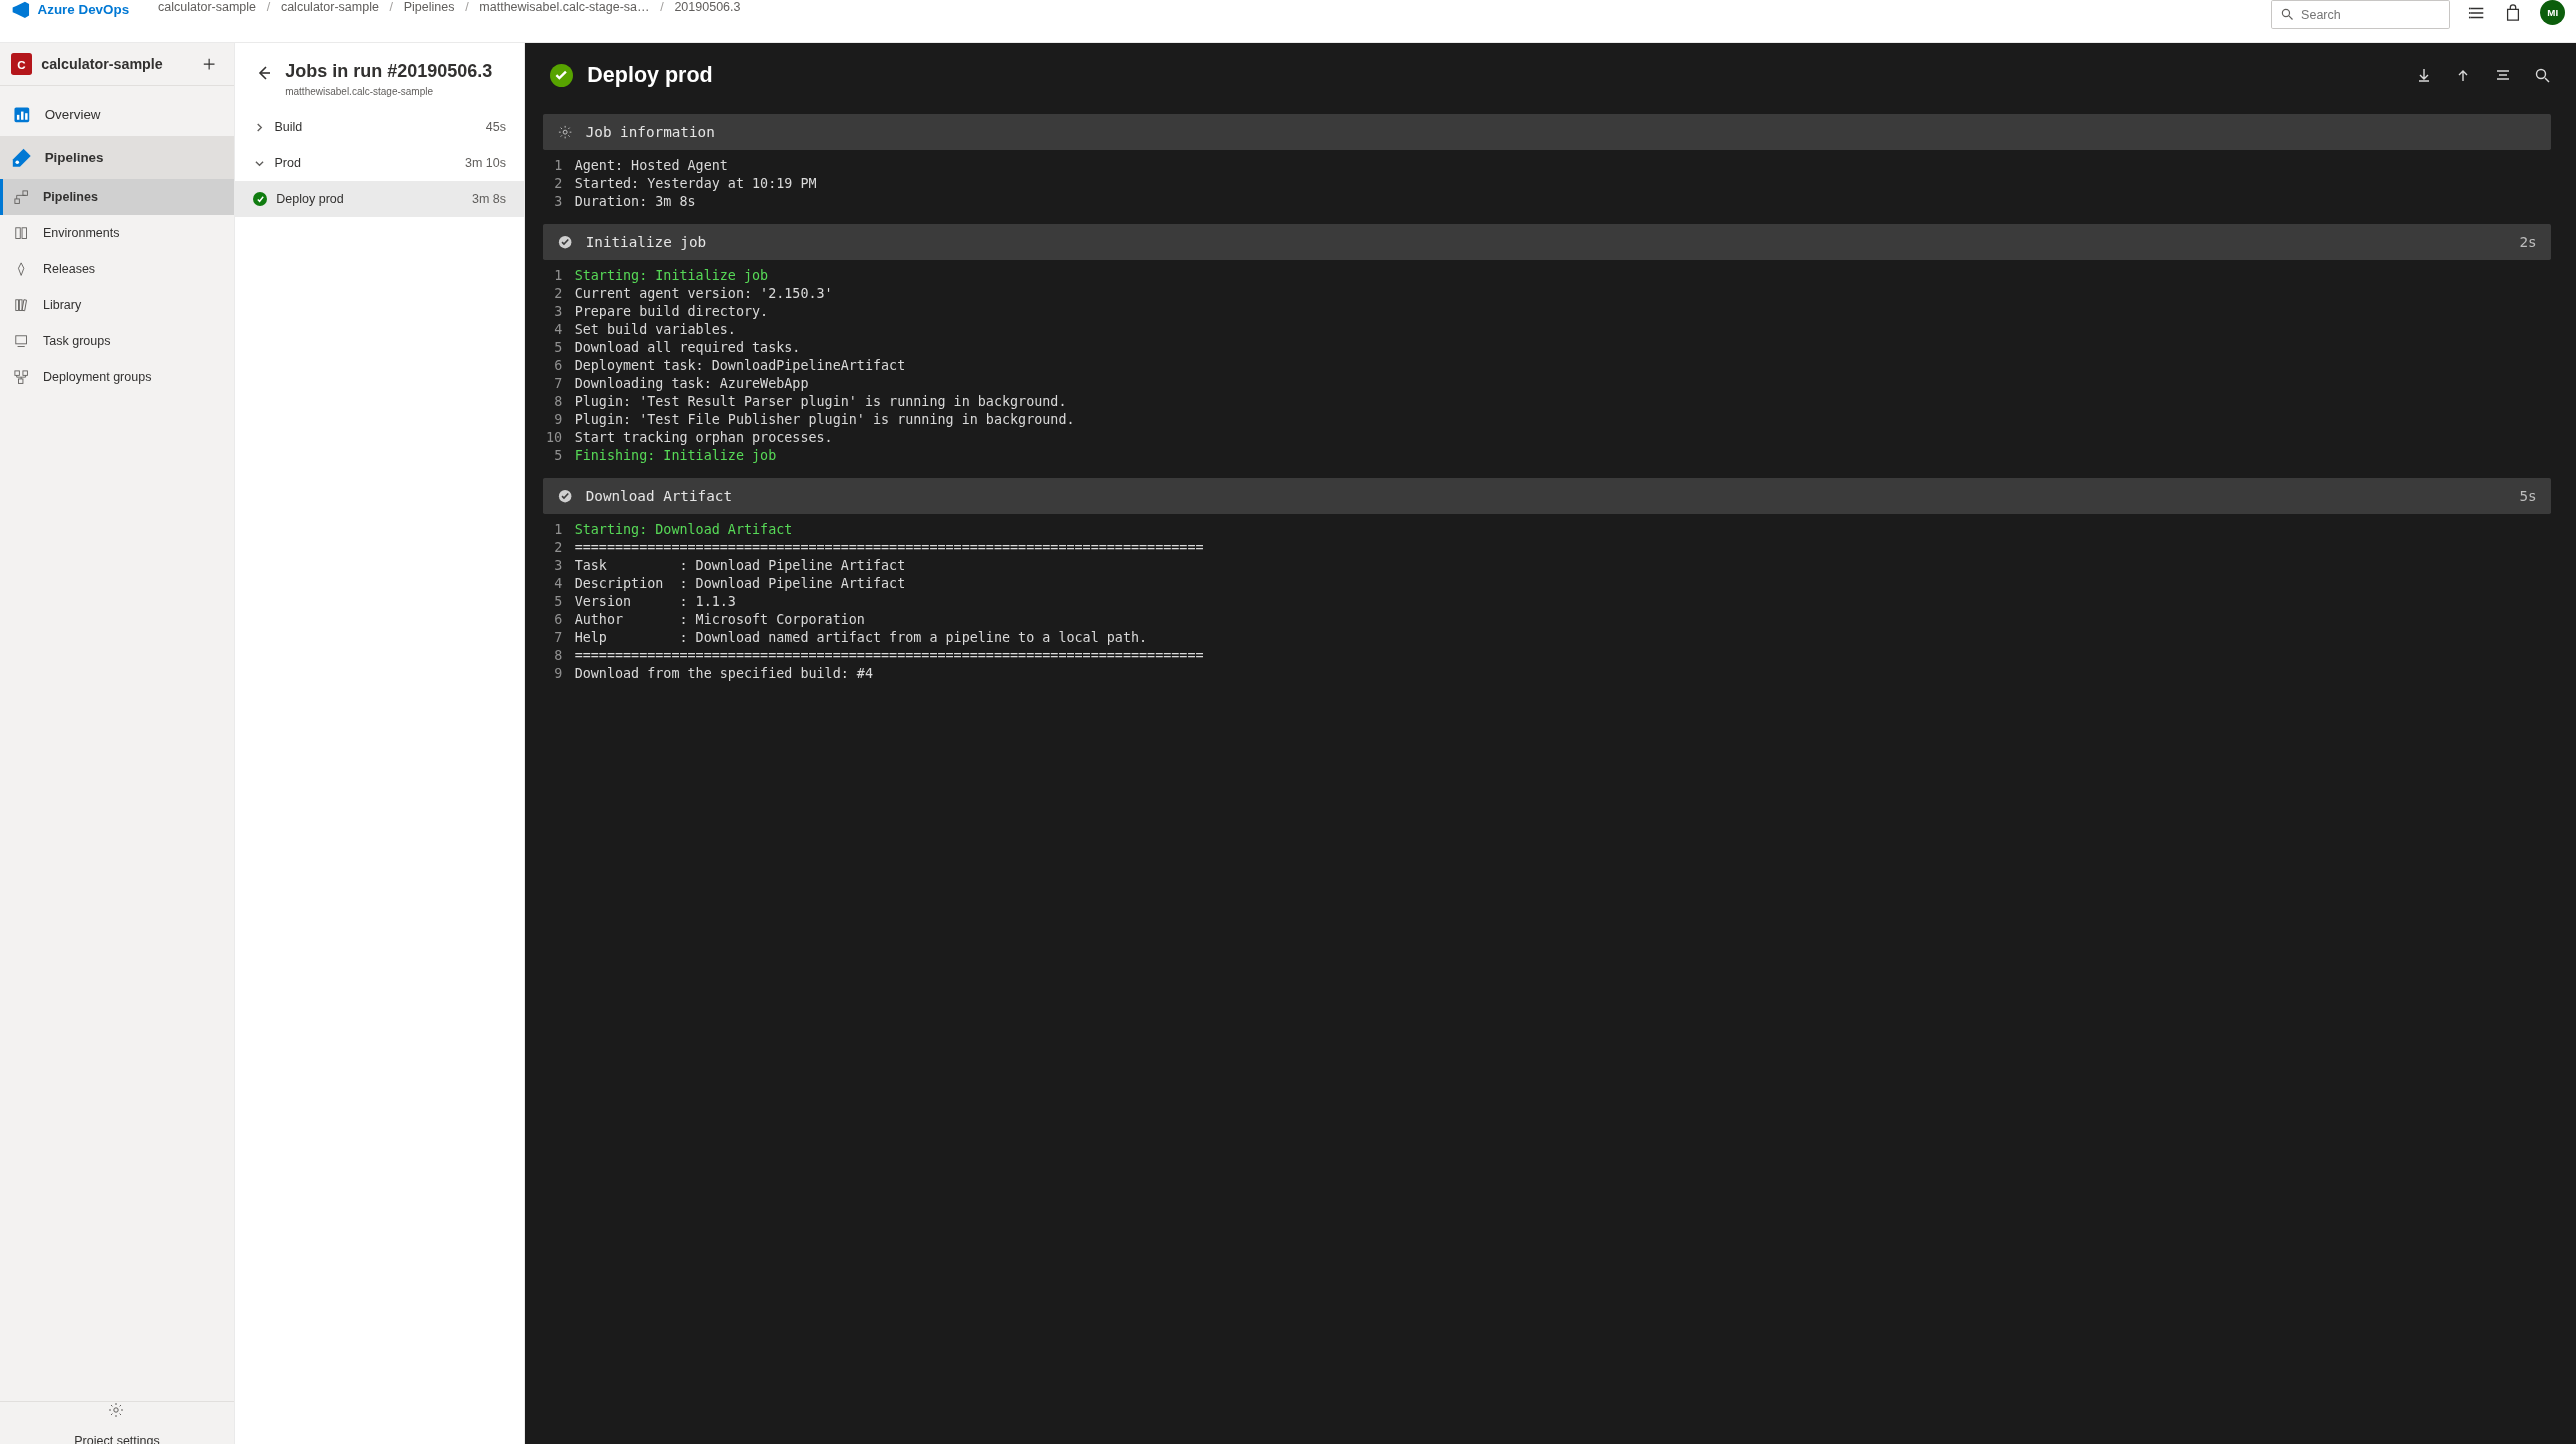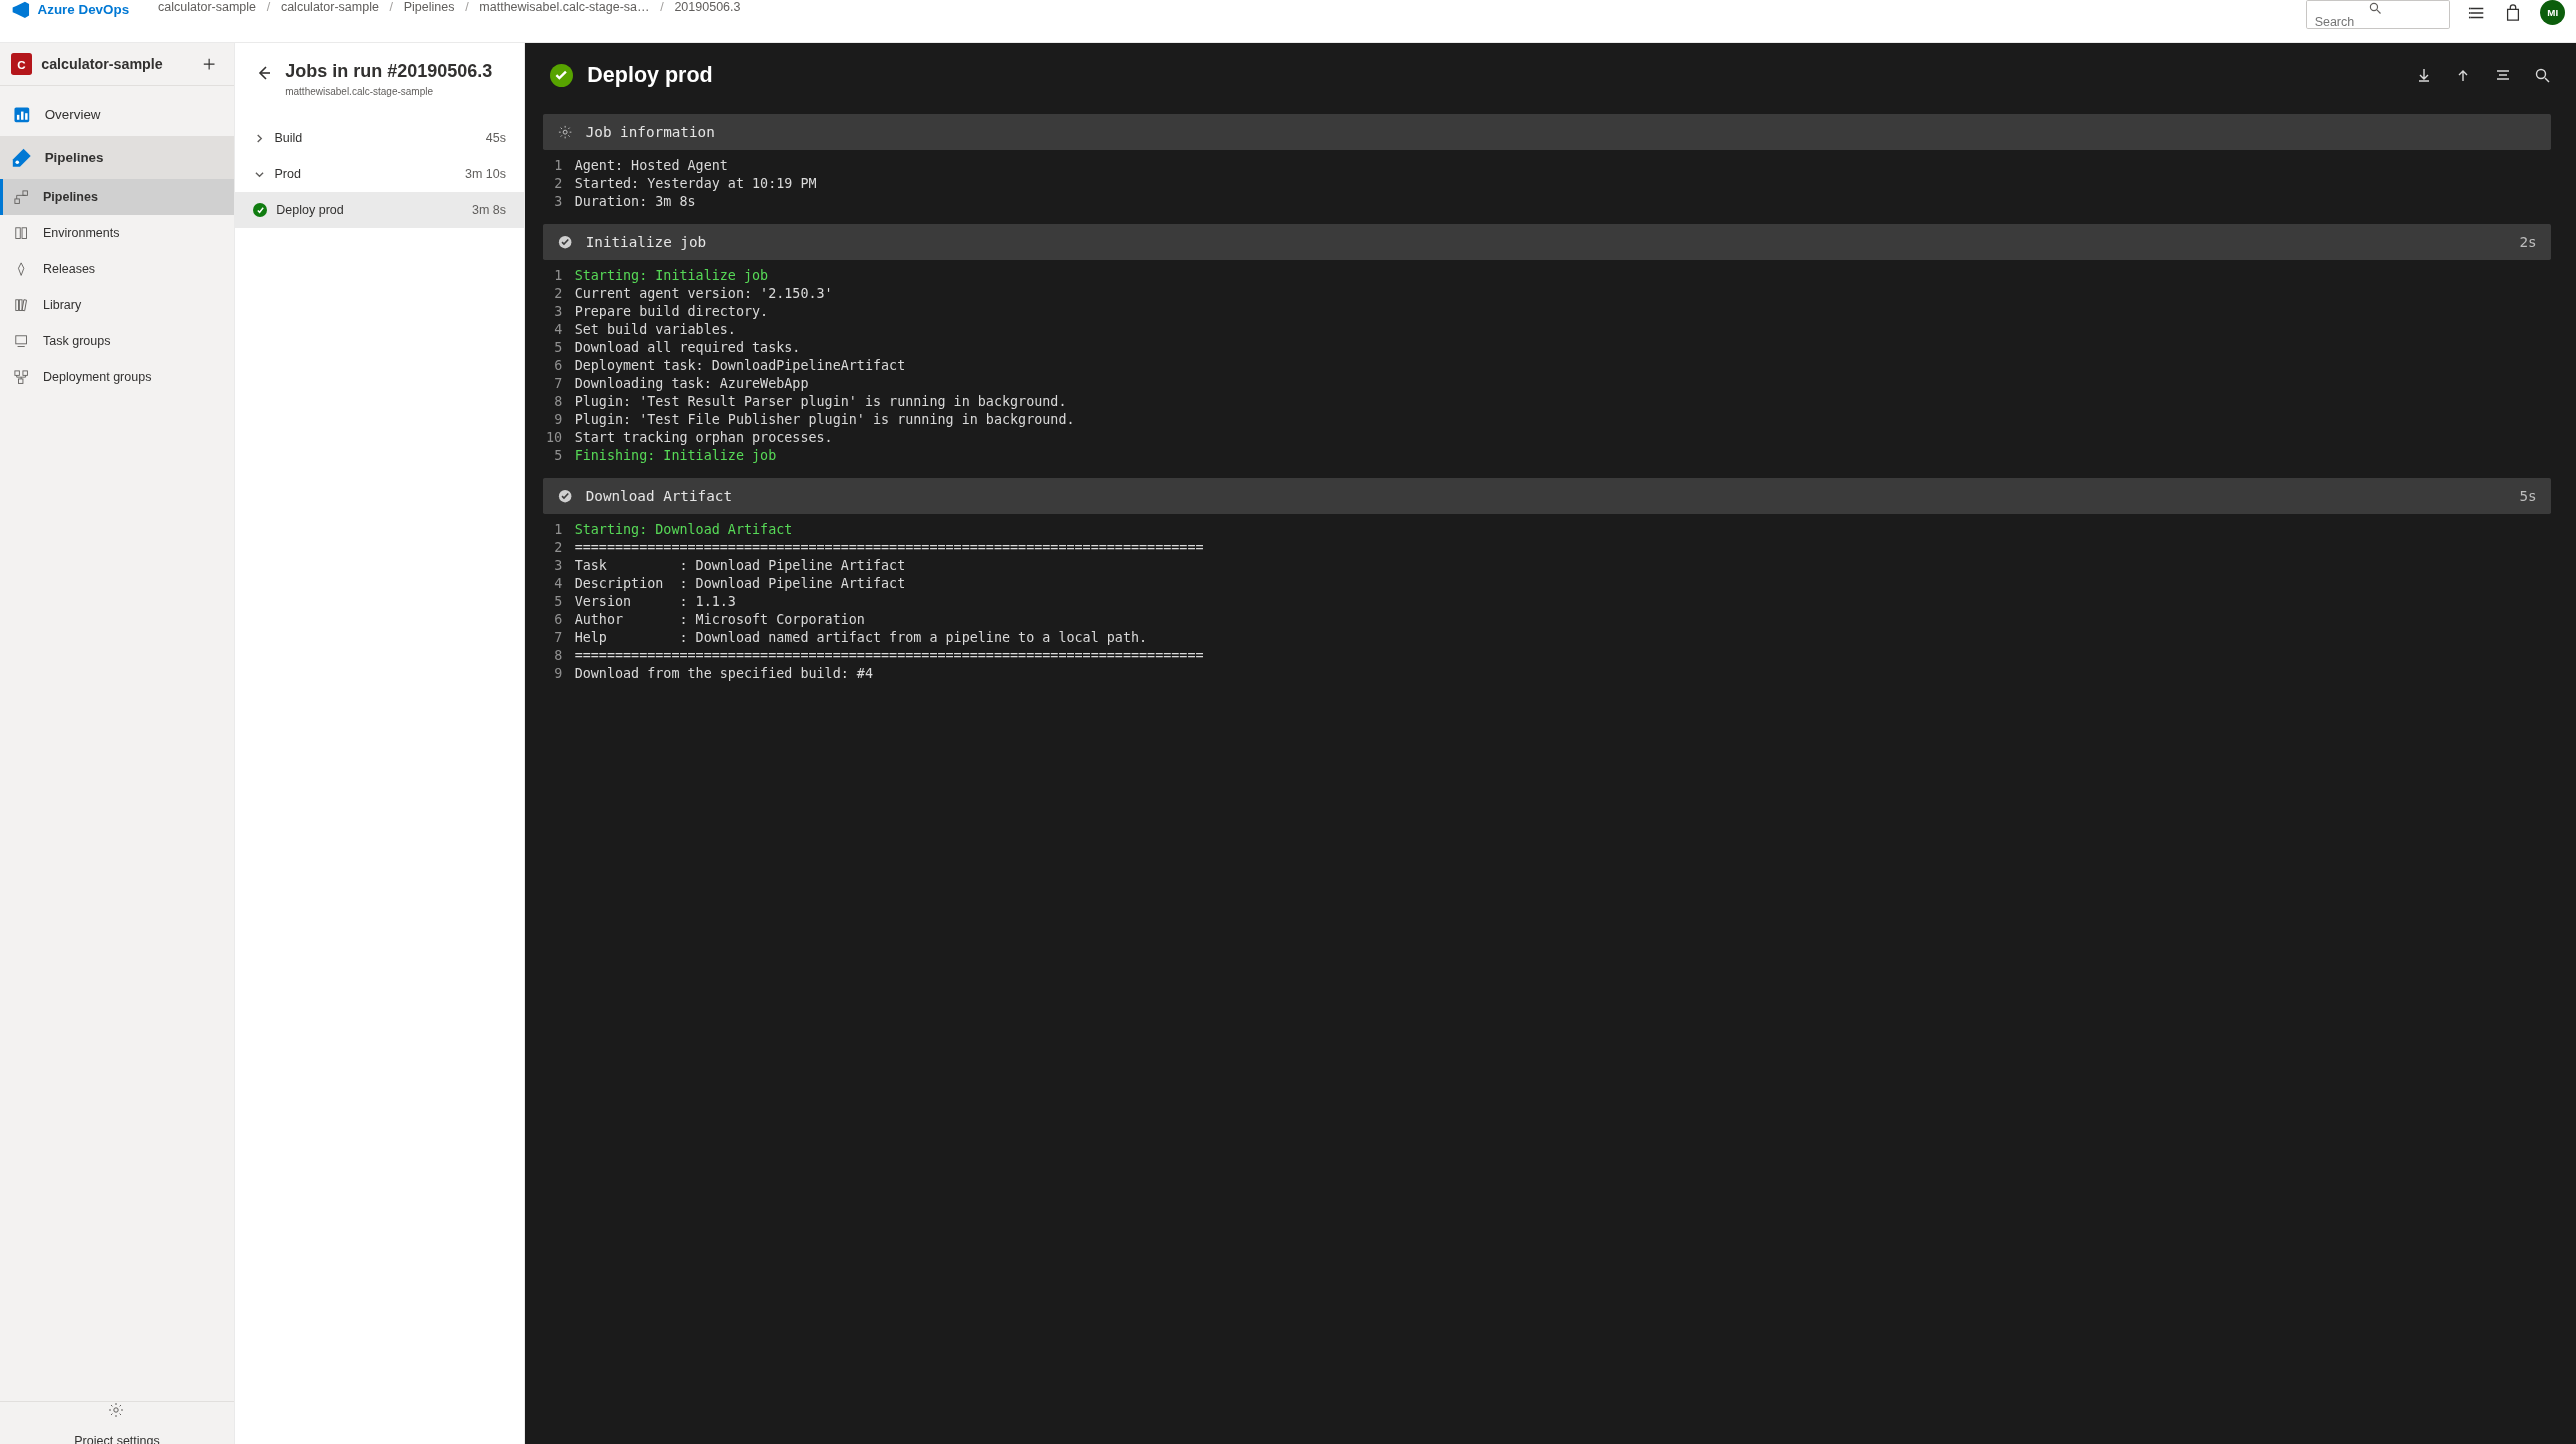--- a/index.html
+++ b/index.html
@@ -6,21 +6,21 @@
   html, body { width: 100%; height: 100%; font-family: "Segoe UI", Arial, sans-serif; font-size: 12.5px; color: #323130; overflow: hidden; }
   body { display: flex; flex-direction: column; background: #fff; }
 
   
   .topbar { height: 43px; display: flex; align-items: flex-start; padding: 0 10.7px; border-bottom: 0.9px solid #eaeaea; }
   .topbar .logo { display: flex; align-items: center; gap: 7.2px; color: #0078d4; font-weight: 600; font-size: 13.4px; margin-right: 29px; white-space: nowrap; }
   .topbar .logo svg { width: 19.7px; height: 19.7px; }
   .breadcrumbs { display: flex; align-items: center; gap: 10.7px; color: #605e5c; font-size: 12.5px; flex: 1; min-width: 0; overflow: hidden; }
   .breadcrumbs .crumb { white-space: nowrap; overflow: hidden; text-overflow: ellipsis; max-width: 197px; cursor: pointer; }
   .breadcrumbs .sep { color: #a19f9d; }
-  .searchbox { display: flex; align-items: center; width: 144px; height: 29px; border: 0.9px solid #c8c6c4; border-radius: 1.8px; padding: 0 7.2px; margin: 0 10.7px; color: #605e5c; flex-direction: column; }
+  .searchbox { display: flex; align-items: center; width: 179px; height: 29px; border: 0.9px solid #c8c6c4; border-radius: 1.8px; padding: 0 7.2px; margin: 0 10.7px; color: #605e5c; }
   .searchbox svg { width: 14.3px; height: 14.3px; margin-right: 7.2px; flex-shrink: 0; }
   .searchbox input { border: none; outline: none; width: 100%; font-size: 12.5px; background: transparent; }
   .topicons { display: flex; align-items: center; gap: 18px; margin-left: 7.2px; }
   .topicons .ticon { width: 18px; height: 18px; display: flex; align-items: center; justify-content: center; color: #323130; cursor: pointer; }
   .avatar { width: 25px; height: 25px; border-radius: 50%; background: #0c5e0c; color: #fff; display: flex; align-items: center; justify-content: center; font-size: 9.8px; font-weight: 600; cursor: pointer; }
 
   .body { flex: 1; display: flex; min-height: 0; }
 
   
   .leftnav { width: 235px; background: #f3f2f1; display: flex; flex-direction: column; border-right: 0.9px solid #eaeaea; }
@@ -37,21 +37,21 @@
   .navitem.section.selected { background: #e1dfdd; font-weight: 600; }
   .navitem.sub { padding-left: 12.5px; height: 36px; }
   .navitem.sub .nicon { width: 18px; color: #605e5c; }
   .navitem.sub.active { background: #d0d0d0; font-weight: 600; position: relative; }
   .navitem.sub.active::before { content: ""; position: absolute; left: 0; top: 0; bottom: 0; width: 2.7px; background: #0078d4; }
 
   .navfoot { height: 43px; border-top: 0.9px solid #e1dfdd; display: flex; align-items: center; padding: 0 10.7px; gap: 12.5px; cursor: pointer; flex-direction: column; }
   .navfoot .spacer { flex: 1; }
 
   
-  .midcol { width: 290px; background: #fff; border-right: 0.9px solid #eaeaea; display: flex; flex-direction: column; gap: 11px; }
+  .midcol { width: 290px; background: #fff; border-right: 0.9px solid #eaeaea; display: flex; flex-direction: column; }
   .midhdr { padding: 16px 18px 12.5px 18px; display: flex; gap: 10.7px; }
   .backbtn { width: 21.5px; height: 21.5px; display: flex; align-items: center; justify-content: center; cursor: pointer; margin-top: 3.6px; color: #323130; }
   .midtitle { font-weight: 600; font-size: 18px; line-height: 25px; }
   .midsub { font-size: 10px; color: #605e5c; margin-top: 1.8px; }
 
   .treelist { flex: 1; overflow: auto; }
   .treerow { height: 36px; display: flex; align-items: center; padding: 0 18px; gap: 9px; cursor: pointer; font-size: 12.5px; }
   .treerow .chev { width: 12.5px; display: flex; justify-content: center; color: #605e5c; }
   .treerow .lbl { flex: 1; }
   .treerow .dur { color: #605e5c; }

